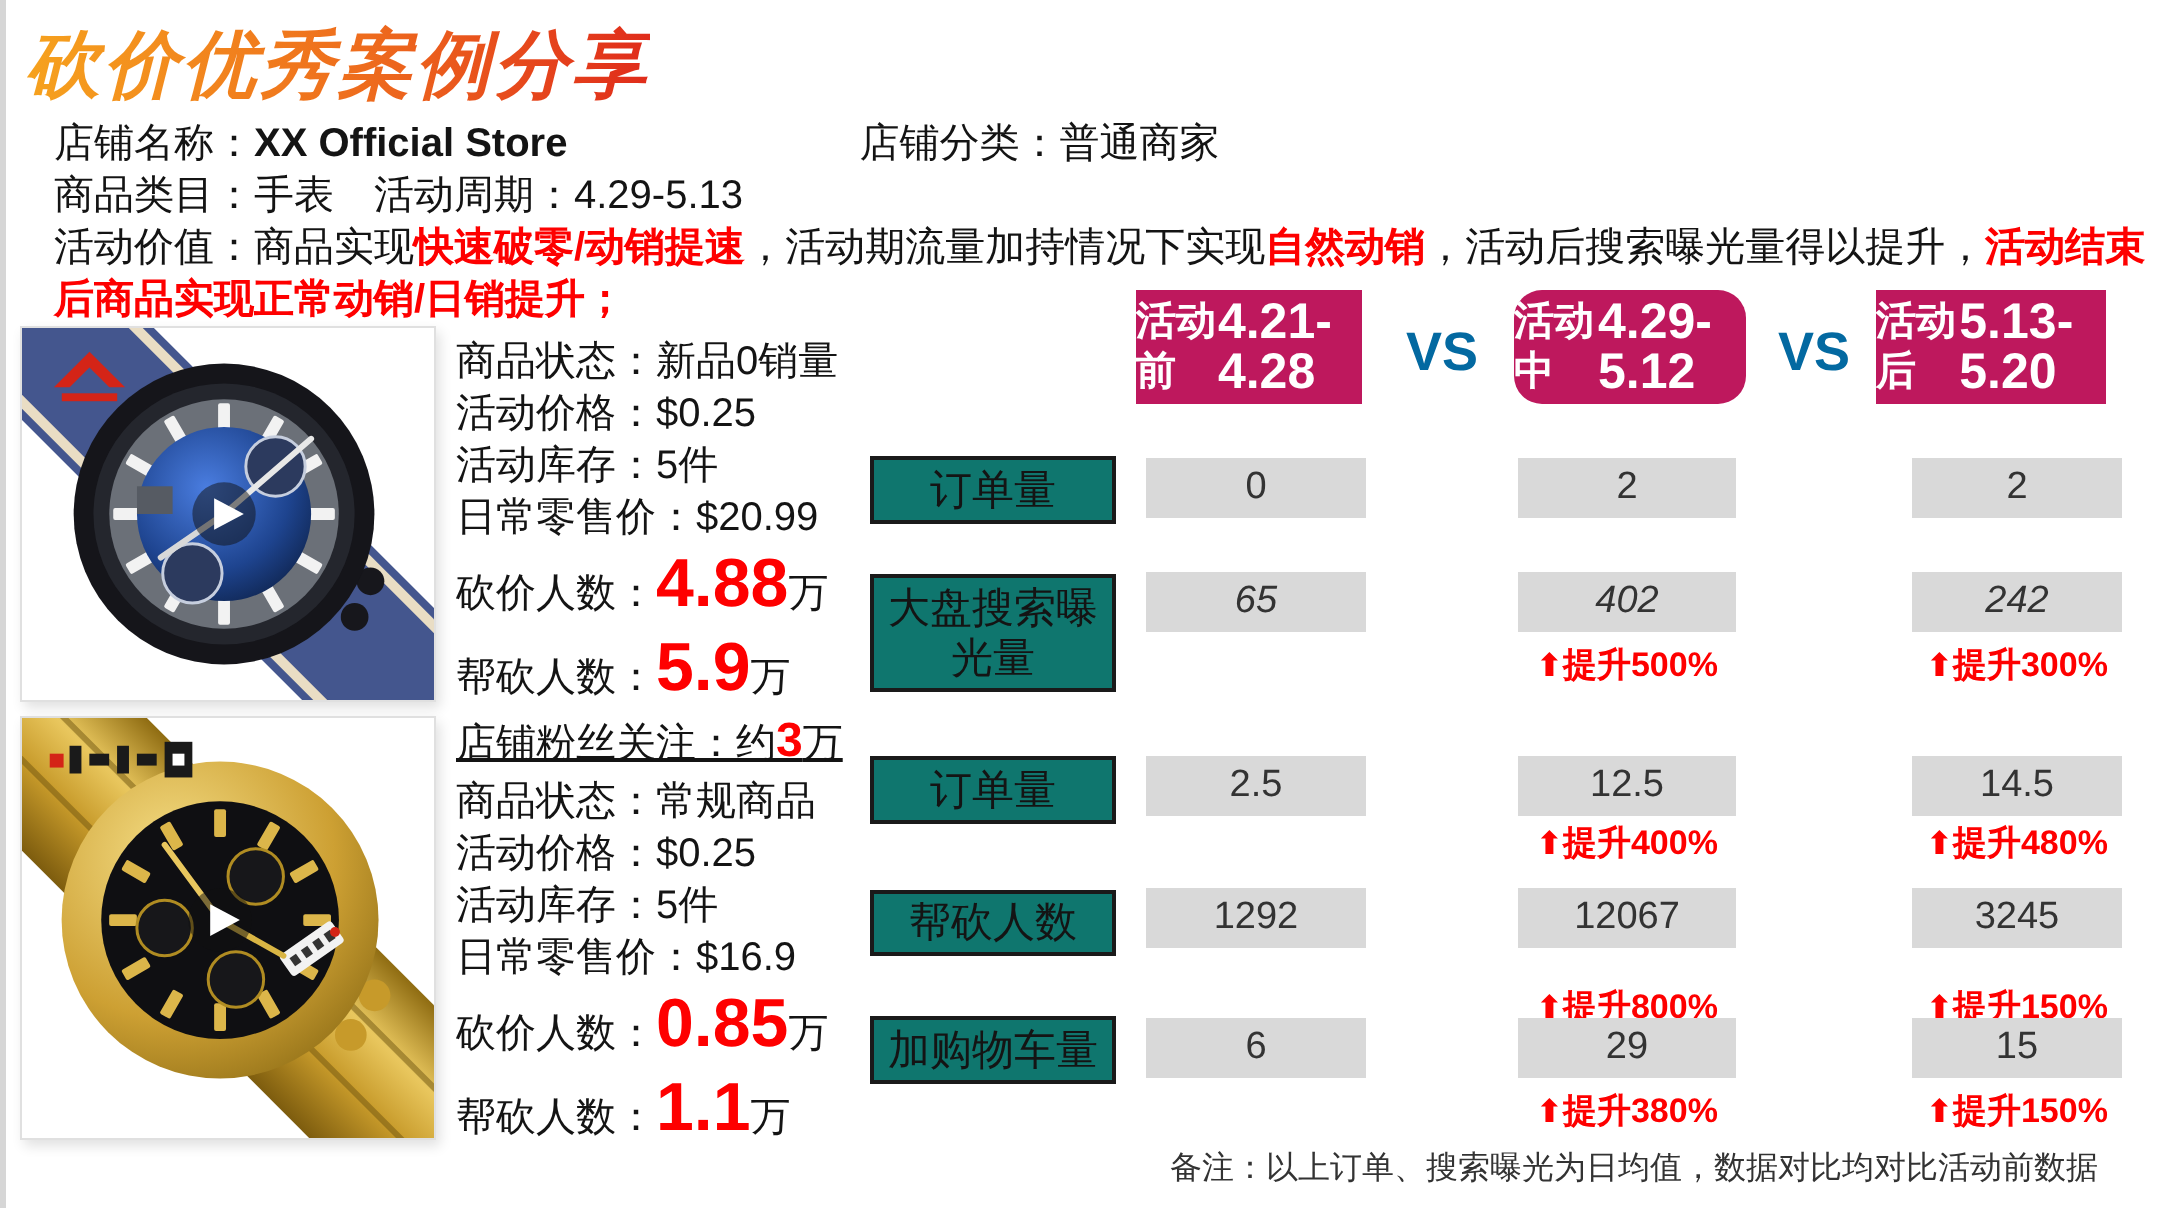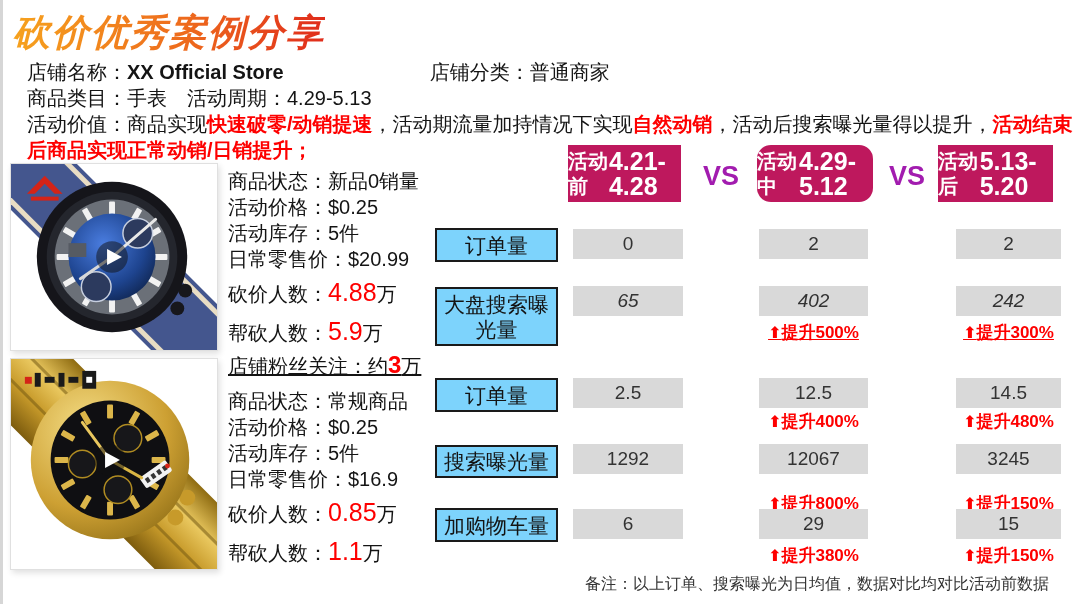--- a/index.html
+++ b/index.html
@@ -22,47 +22,47 @@
 
   .product-card { position:absolute; left:10px; width:208px; background:#fff; border:1px solid #e0e0e0;
                   box-shadow:2px 3px 6px rgba(0,0,0,0.12); }
   .card1 { top:163px; height:188px; }
   .card2 { top:358px; height:212px; }
   .product-card svg { display:block; width:100%; height:100%; }
 
   .details { position:absolute; left:228px; width:210px; font-size:20px; line-height:26px; color:#141414; }
   .d1 { top:168px; } .d2 { top:388px; }
   .stat { margin-top:4px; line-height:33px; }
-  .stat .num { font-size:25px; font-weight:normal; color:#fe0000; }
+  .stat .num { font-size:34px; font-weight:bold; color:#fe0000; }
   .fans { line-height:26px; margin-top:2px;text-decoration:underline; }
   .fans .num { font-size:24px; font-weight:bold; color:#fe0000; }
 
-  .metric-box { position:absolute; left:435px; width:123px; border:2px solid #1a1a1a; background:#7dd3fc;
+  .metric-box { position:absolute; left:435px; width:123px; border:2px solid #1a1a1a; background:#0f766e;
                 display:flex; align-items:center; justify-content:center; text-align:center;
                 font-size:21px; color:#141414; line-height:25px; }
   .m1 { top:228px; height:34px; } .m2 { top:287px; height:59px; }
   .m3 { top:378px; height:34px; } .m4 { top:445px; height:33px; } .m5 { top:508px; height:34px; }
 
   .col-head { position:absolute; top:145px; height:57px; background:#be185d; color:#fff;
               display:flex; flex-direction:row; align-items:center; justify-content:center;
               font-weight:bold; line-height:25px; }
   .ch1 { left:568px; width:113px; } .ch2 { left:757px; width:116px;border-radius:14px; } .ch3 { left:938px; width:115px; }
   .col-head .lab { font-size:20px; } .col-head .rng { font-size:25px; }
 
-  .vs { position:absolute; top:161px; font-size:27px; font-weight:bold; color:#a21caf; }
+  .vs { position:absolute; top:161px; font-size:27px; font-weight:bold; color:#0369a1; }
   .vs1 { left:703px; } .vs2 { left:889px; }
 
   .cell { position:absolute; height:30px; background:#d9d9d9; display:flex; align-items:center;
           justify-content:center; font-size:19px; color:#333; }
   .c1 { left:573px; width:110px; } .c2 { left:759px; width:109px; } .c3 { left:956px; width:105px; }
   .r1 { top:229px; } .r2 { top:286px;font-style:italic; } .r3 { top:378px; } .r4 { top:444px; } .r5 { top:509px; }
 
   .uplift { position:absolute; font-size:17px; font-weight:bold; color:#fe0000; text-align:center; }
   .u2 { left:759px; width:109px; } .u3 { left:956px; width:105px; }
-  .ur2 { top:321px;text-decoration:underline; } .ur3 { top:410px; } .ur4 { top:492px; } .ur5 { top:544px; }
+  .ur2 { top:321px; } .ur3 { top:410px; } .ur4 { top:492px; } .ur5 { top:544px; }
   .uplift .arrow { font-size:16px; }
 
   .note { position:absolute; left:585px; top:574px; font-size:16px; color:#333; }
 </style>
 </head>
 <body>
 
 <div class="slide">
   <div class="edge-left"></div>
 
@@ -231,21 +231,21 @@
   </div>
   <div class="vs vs2">VS</div>
   <div class="col-head ch3">
     <div class="lab">活动后</div>
     <div class="rng">5.13-5.20</div>
   </div>
 
   <div class="metric-box m1">订单量</div>
   <div class="metric-box m2">大盘搜索曝光量</div>
   <div class="metric-box m3">订单量</div>
-  <div class="metric-box m4">搜索曝光量</div>
+  <div class="metric-box m4">帮砍人数</div>
   <div class="metric-box m5">加购物车量</div>
 
   <div class="cell c1 r1">0</div>
   <div class="cell c2 r1">2</div>
   <div class="cell c3 r1">2</div>
 
   <div class="cell c1 r2">65</div>
   <div class="cell c2 r2">402</div>
   <div class="cell c3 r2">242</div>
   <div class="uplift u2 ur2"><span class="arrow">⬆</span><span>提升500%</span></div>

